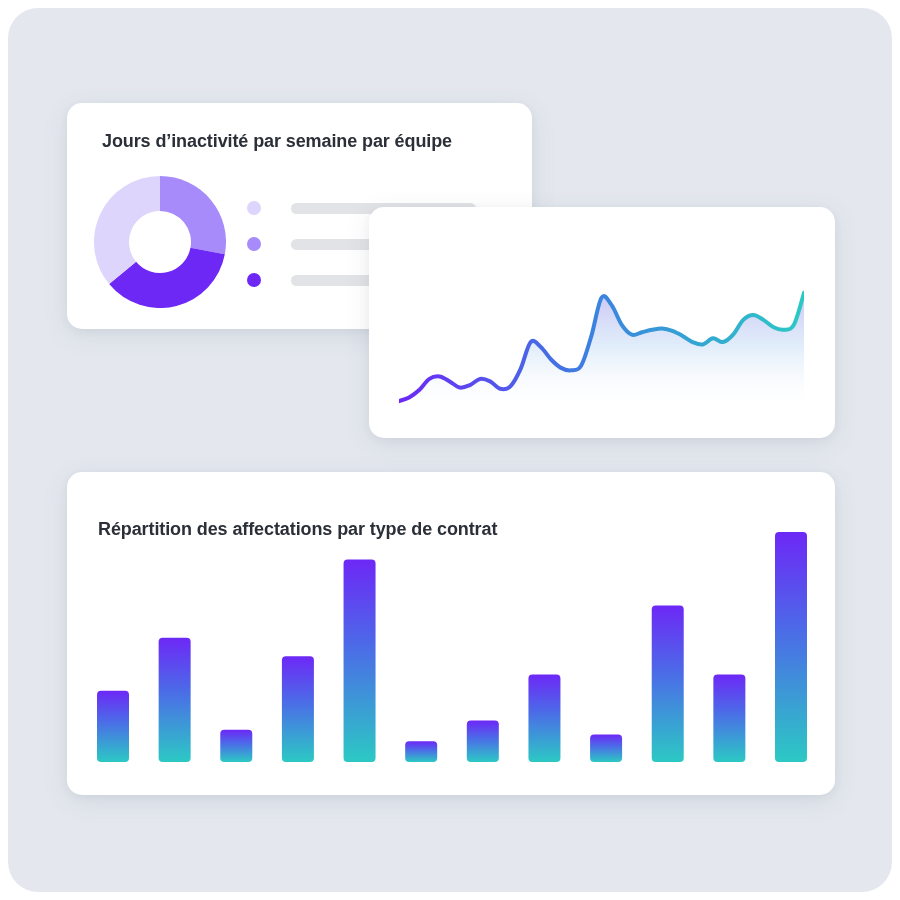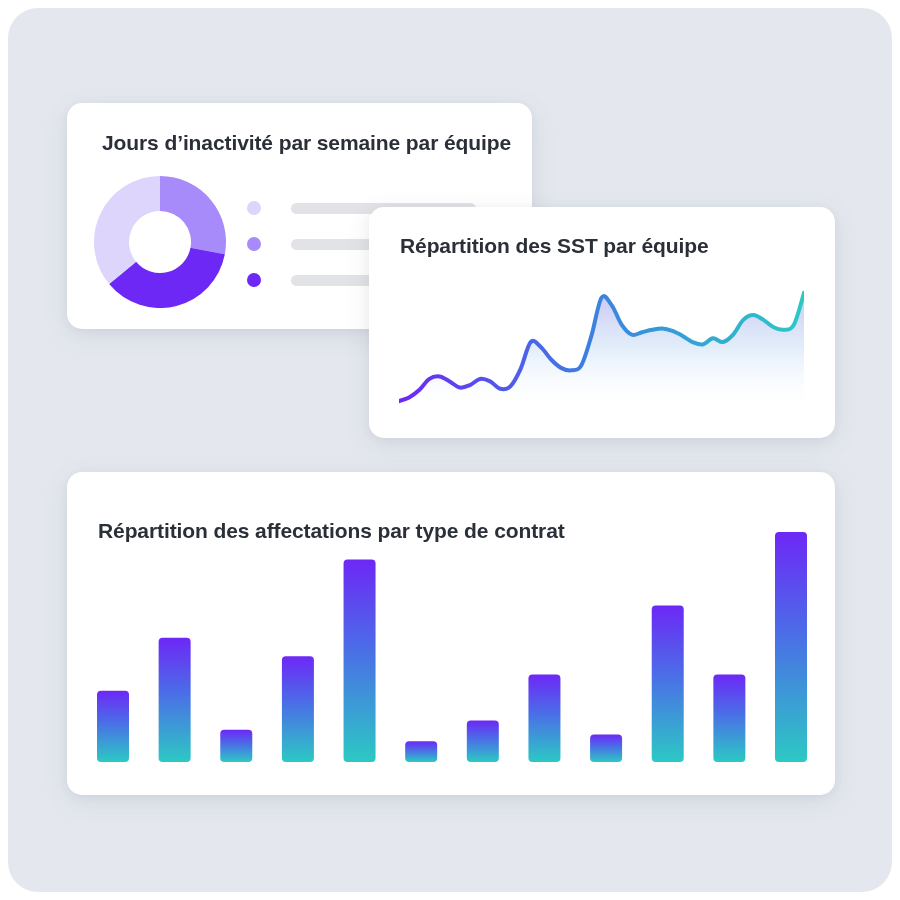--- a/index.html
+++ b/index.html
@@ -23,21 +23,21 @@
   }
   .card {
     position: absolute;
     background: #ffffff;
     border-radius: 15px;
     box-shadow: 0 6px 26px rgba(60, 72, 100, 0.10),
                 0 2px 8px rgba(60, 72, 100, 0.05);
   }
   .card-title {
     position: absolute;
-    font-size: 21px;
+    font-size: 18px;
     font-weight: bold;
     color: #2b2f38;
     letter-spacing: -0.1px;
     white-space: nowrap;
   }
 
   
   #card-inactivity {
     left: 67px; top: 103px;
     width: 465px; height: 226px;
@@ -127,21 +127,20 @@
           <span class="legend-bar" style="width: 185px;"></span>
         </div>
         <div class="legend-row">
           <span class="legend-dot" style="background: rgb(109, 40, 246);"></span>
           <span class="legend-bar" style="width: 185px;"></span>
         </div>
       </div>
   </div>
 
   <div class="card" id="card-sst">
-    <div class="card-title">Répartition des SST par équipe</div>
 
     <div id="area-wrap">
       <svg id="area-svg" width="405" height="135" viewBox="0 0 405 135" preserveAspectRatio="none">
         <defs>
           <linearGradient id="lineGrad" x1="0" y1="0" x2="1" y2="0">
             <stop offset="0%" stop-color="#6d28f6"></stop>
             <stop offset="48%" stop-color="#3b82e0"></stop>
             <stop offset="100%" stop-color="#2cc9c4"></stop>
           </linearGradient>
           <linearGradient id="fillGrad" x1="0" y1="0" x2="0" y2="1">

